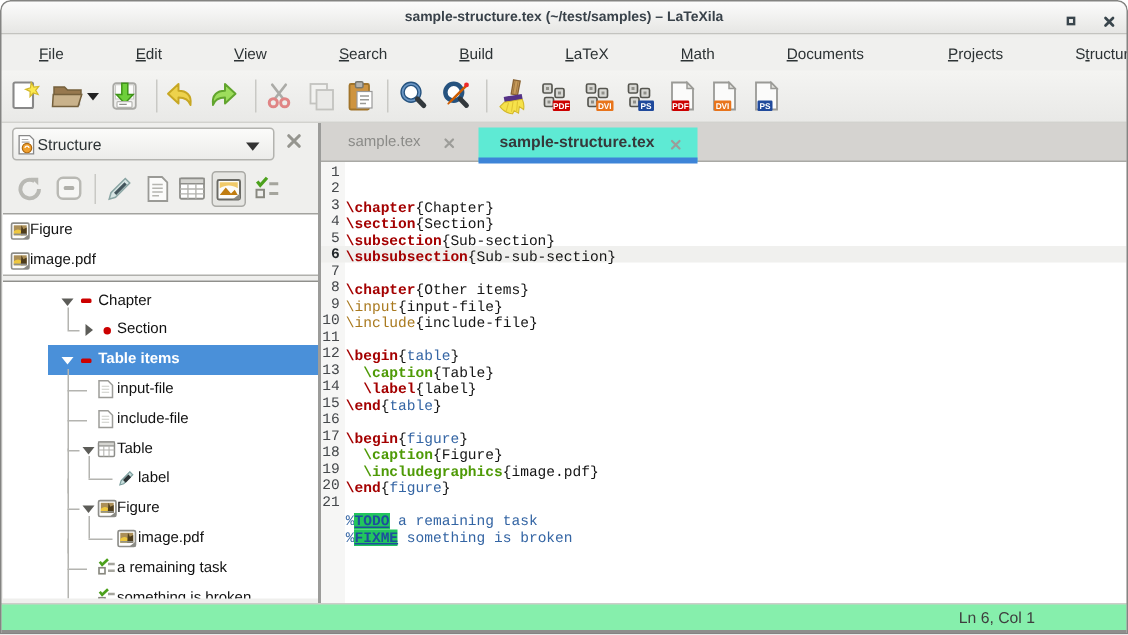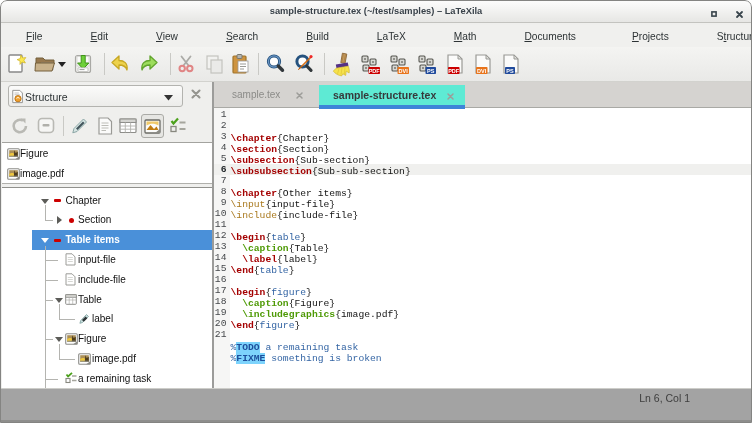--- a/index.html
+++ b/index.html
@@ -47,22 +47,22 @@
 .gutterbg { position:absolute; left:0; top:0; width:16px; bottom:0; background:#f6f6f5; }
 .curline { position:absolute; left:0; top:56px; right:0; height:11px; background:#f0f0ee; }
 .gutter { position:absolute; left:0; top:1px; width:12.5px; text-align:right; font-family:"Liberation Mono",monospace; font-size:9.7px; line-height:11px; color:#45484b; }
 .gutter b { color:#23282b; }
 .code { position:absolute; left:16.5px; top:1px; font-family:"Liberation Mono",monospace; font-size:9.7px; line-height:11px; color:#141414; white-space:pre;margin-top:24px; }
 .k { color:#a40000; font-weight:bold; }
 .g { color:#4e9a06; font-weight:bold; }
 .i { color:#a9791e; }
 .t { color:#3465a4; }
 .c { color:#3465a4; }
-.todo { color:#1d4f9c; font-weight:bold; background:#7dd3fc; }
-.statusbar { position:absolute; left:1px; right:1px; bottom:3px; height:32px; background:#a3a3a3; border-top:1px solid #cdcdc9;padding-left:20px; }
+.todo { color:#1d4f9c; font-weight:bold; background:#22c55e;text-decoration:underline; }
+.statusbar { position:absolute; left:1px; right:1px; bottom:3px; height:18px; background:#86efac; border-top:1px solid #cdcdc9;padding-left:20px; }
 .statusbar .ln { position:absolute; right:61px; top:3px; font-size:10.5px; color:#3e3e3e; }
 .botline { position:absolute; left:1px; right:1px; bottom:1px; height:2px; background:#8e8e8c; }
 svg { position:absolute; overflow:visible; }
 </style>
 </head>
 <body>
 <div class="win">
   <div class="frame"></div>
   <div class="titlebar">
     <div class="title-text">sample-structure.tex (~/test/samples) – LaTeXila</div>

